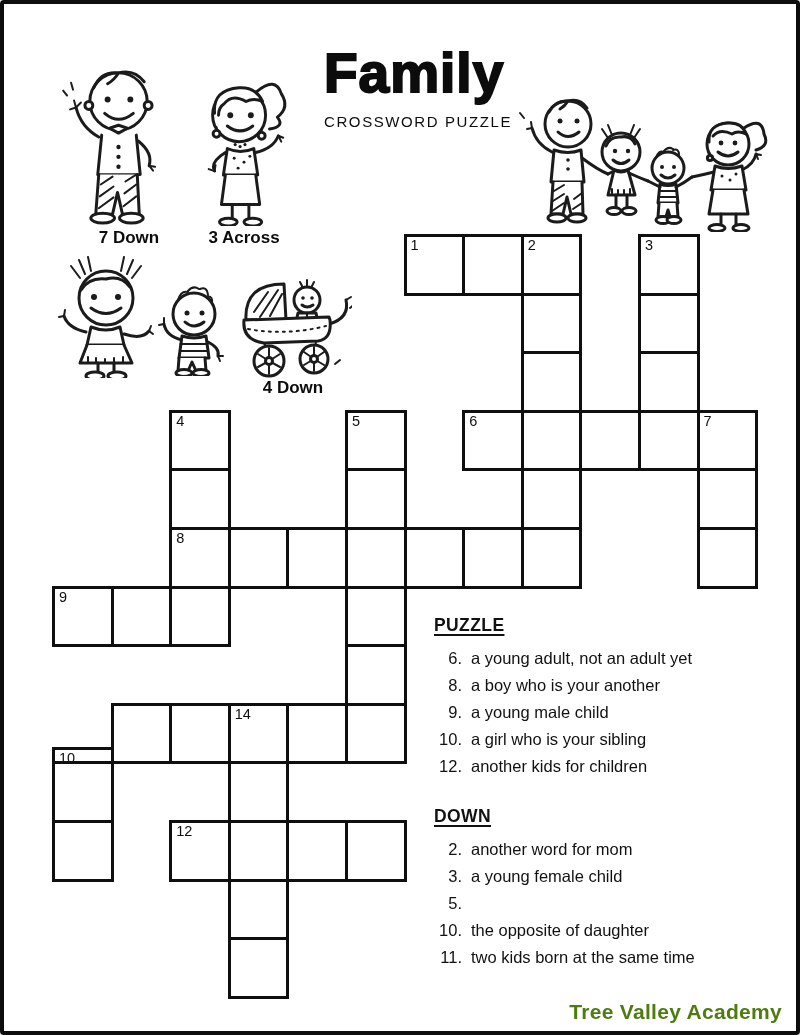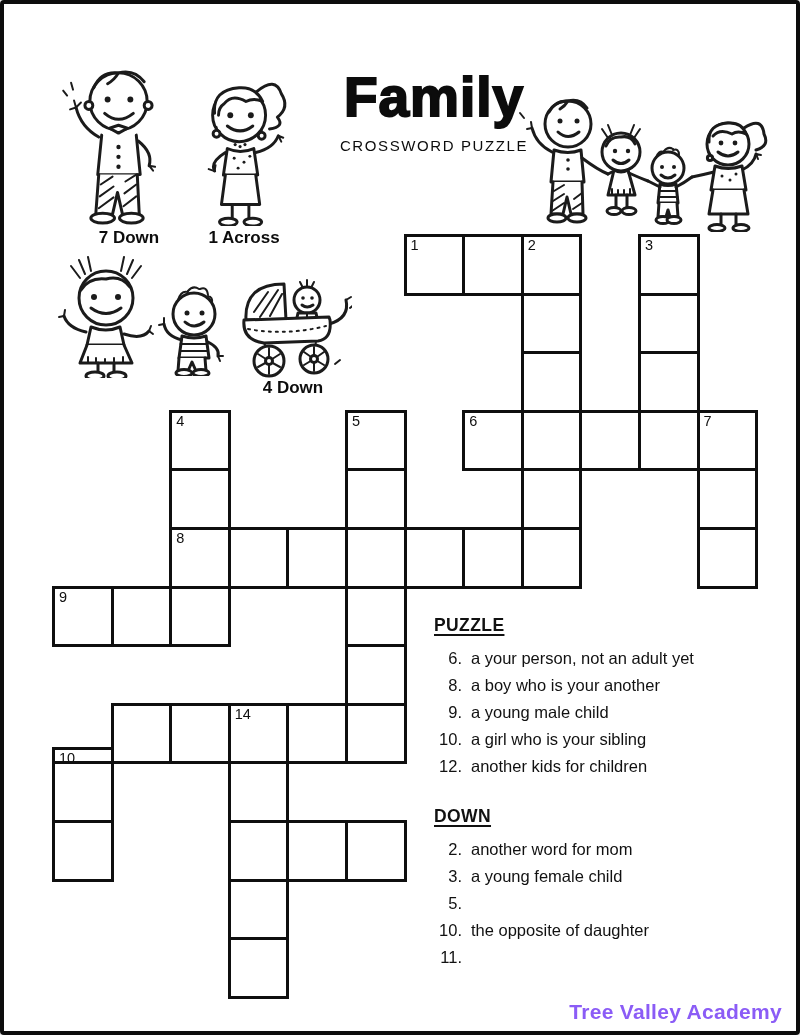--- a/index.html
+++ b/index.html
@@ -2,21 +2,21 @@
 <html><head>
 <meta charset="utf-8">
 <style>
   html,body{margin:0;padding:0;background:#e8e8e8;}
   .page{
     position:relative;width:800px;height:1035px;background:#ffffff;
     border:4px solid #0d0d0d;box-sizing:border-box;border-radius:4px;
     font-family:"Liberation Sans", sans-serif;color:#111;overflow:hidden;
   }
   
-  .title-block{position:absolute;left:320px;top:42px;width:220px;text-align:center;margin-top:24px;}
+  .title-block{position:absolute;left:320px;top:42px;width:220px;text-align:left;}
   .title{
     font-size:55px;font-weight:bold;letter-spacing:1px;color:#0c0c0c;
     -webkit-text-stroke:2px #0c0c0c;line-height:1;
   }
   .subtitle{margin-top:12px;font-size:15px;letter-spacing:1.6px;color:#0c0c0c;font-weight:400;}
   
   .illo{position:absolute;}
   .illo svg{display:block;width:100%;height:100%;}
   .pic-label{position:absolute;font-size:17px;font-weight:bold;text-align:center;color:#0c0c0c;}
   
@@ -107,21 +107,21 @@
           <circle class="dot" cx="50" cy="90" r="1.5"></circle>
           <circle class="dot" cx="56" cy="84" r="1.5"></circle>
           <circle class="dot" cx="44" cy="96" r="1.5"></circle>
       <path class="fw" d="M31 103 L27 133 L66 133 L62 103"></path>
       <path d="M38 133 V148 M55 133 V148"></path>
       <ellipse class="fw" cx="34" cy="151" rx="9" ry="4"></ellipse>
           <ellipse class="fw" cx="59" cy="151" rx="9" ry="4"></ellipse>
     </g>
       </svg>
   </div>
-  <div class="pic-label" style="left:190px;top:224px;width:100px">1 Across</div>
+  <div class="pic-label" style="left:190px;top:224px;width:100px">3 Across</div>
 
   <div class="illo" style="left:512px;top:86px;width:275px;height:142px">
     <svg viewBox="0 0 275 142">
         <g class="doodle" stroke-width="2.6">
       <path d="M36 62 Q20 54 16 38"></path>
       <path class="thin" d="M16 38 l-5 1 M16 38 l-1 -6 M8 28 l-4 -5"></path>
       <circle class="fw" cx="52" cy="34" r="23"></circle>
       <path d="M33 22 Q39 10 52 11 Q49 16 44 19 M52 11 Q64 8 71 18"></path>
       <circle class="dot" cx="44" cy="31" r="2.5"></circle>
           <circle class="dot" cx="61" cy="31" r="2.5"></circle>
@@ -307,33 +307,36 @@
       <div class="cell" style="left: 58.6px; top: 468.8px;"></div>
       <div class="cell" style="left: 117.2px; top: 468.8px;"></div>
       <div class="cell" style="left: 175.8px; top: 468.8px;">
         <span class="cellnum">14</span>
       </div>
       <div class="cell" style="left: 234.4px; top: 468.8px;"></div>
       <div class="cell" style="left: 293px; top: 468.8px;"></div>
       <div class="cell" style="left: 0px; top: 527.4px;"></div>
       <div class="cell" style="left: 175.8px; top: 527.4px;"></div>
       <div class="cell" style="left: 0px; top: 586px;"></div>
+      <div class="cell" style="left: 117.2px; top: 586px;">
+        <span class="cellnum">12</span>
+      </div>
       <div class="cell" style="left: 175.8px; top: 586px;"></div>
       <div class="cell" style="left: 234.4px; top: 586px;"></div>
       <div class="cell" style="left: 293px; top: 586px;"></div>
       <div class="cell" style="left: 175.8px; top: 644.6px;"></div>
       <div class="cell" style="left: 175.8px; top: 703.2px;"></div>
     </div>
 
   <section class="clues" style="left:428px;top:611px">
     <h3>PUZZLE</h3>
     <div>
         <div class="clue">
           <span class="clue-num">6.</span>
-          <span class="clue-text">a your person, not an adult yet</span>
+          <span class="clue-text">a young adult, not an adult yet</span>
         </div>
         <div class="clue">
           <span class="clue-num">8.</span>
           <span class="clue-text">a boy who is your another</span>
         </div>
         <div class="clue">
           <span class="clue-num">9.</span>
           <span class="clue-text">a young male child</span>
         </div>
         <div class="clue">
@@ -360,18 +363,19 @@
         </div>
         <div class="clue">
           <span class="clue-num">5.</span>
         </div>
         <div class="clue">
           <span class="clue-num">10.</span>
           <span class="clue-text">the opposite of daughter</span>
         </div>
         <div class="clue">
           <span class="clue-num">11.</span>
+          <span class="clue-text">two kids born at the same time</span>
         </div>
       </div>
   </section>
 
-  <div class="footer-brand" style="color: #8b5cf6;">Tree Valley Academy</div>
+  <div class="footer-brand" style="color: #4d7c0f;">Tree Valley Academy</div>
 </div>
 
 </body></html>

